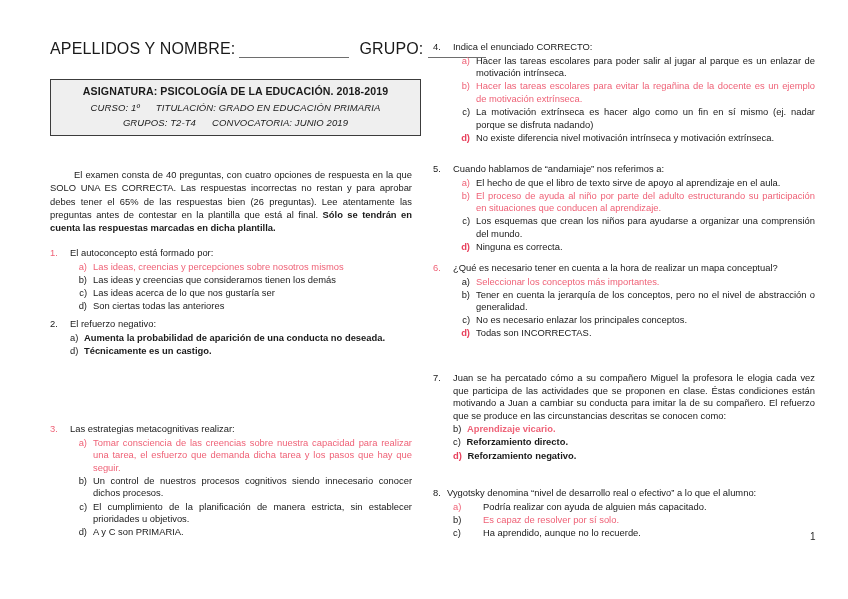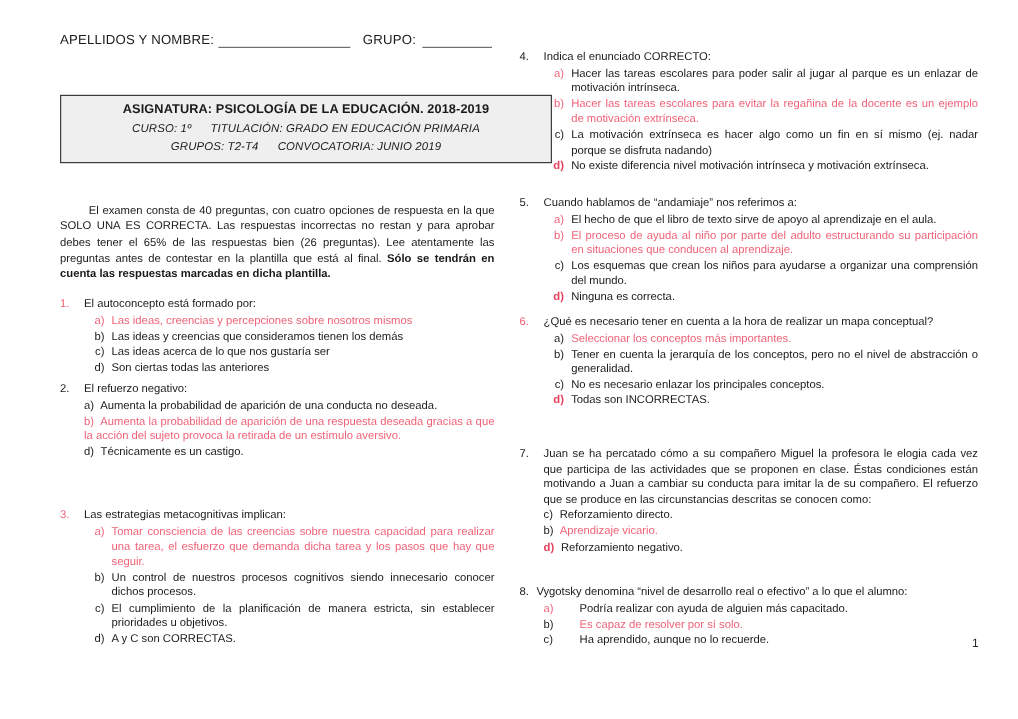--- a/index.html
+++ b/index.html
@@ -8,33 +8,33 @@
     background:#ffffff;
     font-family:"Liberation Sans", sans-serif;
     color:#1a1a1a;
     overflow:hidden;
     position:relative;
   }
   .page{position:relative;width:848px;height:599px;}
 
   
   .nameline{
-    position:absolute;left:50px;top:28px;
-    font-size:11px;letter-spacing:.15px;white-space:nowrap;
+    position:absolute;left:50px;top:40px;
+    font-size:16px;letter-spacing:.15px;white-space:nowrap;
   }
   .nameline .rule{
     display:inline-block;border-bottom:1px solid #6e6e6e;
     vertical-align:bottom;height:9px;
   }
   .rule-long{width:110px;margin:0 10px 0 4px;}
   .rule-short{width:58px;margin-left:5px;}
 
   
   .headerbox{
-    position:absolute;left:50px;top:79px;width:410px;
+    position:absolute;left:50px;top:79px;width:371px;
     box-sizing:border-box;
     border:1px solid #3c3c3c;
     background:#efefef;
     padding:5px 6px 7px 6px;
     text-align:center;
   }
   .hb-line1{
     font-size:10.6px;font-weight:bold;letter-spacing:.1px;
     margin-bottom:5px;
   }
@@ -70,21 +70,21 @@
   .q-stem.bold{font-weight:normal;}
 
   .opts{margin-top:1px;}
   .opt{display:flex;align-items:flex-start;margin-top:.5px;}
   .opt-let{flex:0 0 auto;width:17px;text-align:right;padding-right:6px;}
   .opt-txt{flex:1 1 auto;text-align:justify;}
 
   
   .opts.flat .opt{display:block;}
   .opts.flat .opt .opt-let{display:inline;width:auto;padding-right:3px;text-align:left;}
-  .opts.flat .opt .opt-txt{display:inline;}
+  .opts.flat .opt .opt-txt{display:inline;font-weight:bold;}
   .opts.flat .opt{text-align:justify;}
 
   
   .opts.wide .opt-let{width:30px;text-align:left;padding-right:0;}
 
   .red{color:#ef6277;}
   .redmark{color:#e8405c;font-weight:bold;}
   .rednum{color:#ef6277;}
 
   .ind-left{padding-left:20px;}
@@ -148,51 +148,47 @@
       <div class="q-head">
         <span class="q-num">2.</span>
         <span class="q-stem">El refuerzo negativo:</span>
       </div>
       <div class="opts flat ind-left">
         <div class="opt">
           <span class="opt-let">a)</span>
           <span class="opt-txt">Aumenta la probabilidad de aparición de una conducta no deseada.</span>
         </div>
         <div class="opt">
-          <span class="opt-let red">b)</span>
-          <span class="opt-txt red">Aumenta la probabilidad de aparición de una respuesta deseada gracias a que la acción del sujeto provoca la retirada de un estímulo aversivo.</span>
-        </div>
-        <div class="opt">
           <span class="opt-let">d)</span>
           <span class="opt-txt">Técnicamente es un castigo.</span>
         </div>
       </div>
     </div>
 
     <div class="q" style="top:423px;width:362px;">
       <div class="q-head">
         <span class="q-num rednum">3.</span>
-        <span class="q-stem">Las estrategias metacognitivas implican:</span>
+        <span class="q-stem">Las estrategias metacognitivas realizar:</span>
       </div>
       <div class="opts ind-left">
         <div class="opt">
           <span class="opt-let red">a)</span>
           <span class="opt-txt red">Tomar consciencia de las creencias sobre nuestra capacidad para realizar una tarea, el esfuerzo que demanda dicha tarea y los pasos que hay que seguir.</span>
         </div>
         <div class="opt">
           <span class="opt-let">b)</span>
           <span class="opt-txt">Un control de nuestros procesos cognitivos siendo innecesario conocer dichos procesos.</span>
         </div>
         <div class="opt">
           <span class="opt-let">c)</span>
           <span class="opt-txt">El cumplimiento de la planificación de manera estricta, sin establecer prioridades u objetivos.</span>
         </div>
         <div class="opt">
           <span class="opt-let">d)</span>
-          <span class="opt-txt">A y C son CORRECTAS.</span>
+          <span class="opt-txt">A y C son PRIMARIA.</span>
         </div>
       </div>
     </div>
 
   </div>
 
   <div class="col col-right">
 
     <div class="q" style="top:41px;width:382px;">
       <div class="q-head">
@@ -269,26 +265,26 @@
       </div>
     </div>
 
     <div class="q" style="top:372px;width:382px;">
       <div class="q-head">
         <span class="q-num">7.</span>
         <span class="q-stem">Juan se ha percatado cómo a su compañero Miguel la profesora le elogia cada vez que participa de las actividades que se proponen en clase. Éstas condiciones están motivando a Juan a cambiar su conducta para imitar la de su compañero. El refuerzo que se produce en las circunstancias descritas se conocen como:</span>
       </div>
       <div class="opts flat ind-left">
         <div class="opt">
+          <span class="opt-let">b)</span>
+          <span class="opt-txt red">Aprendizaje vicario.</span>
+        </div>
+        <div class="opt">
           <span class="opt-let">c)</span>
           <span class="opt-txt">Reforzamiento directo.</span>
-        </div>
-        <div class="opt">
-          <span class="opt-let">b)</span>
-          <span class="opt-txt red">Aprendizaje vicario.</span>
         </div>
         <div class="opt">
           <span class="opt-let redmark">d)</span>
           <span class="opt-txt">Reforzamiento negativo.</span>
         </div>
       </div>
     </div>
 
     <div class="q" style="top:487px;width:382px;">
       <div class="q-head">

